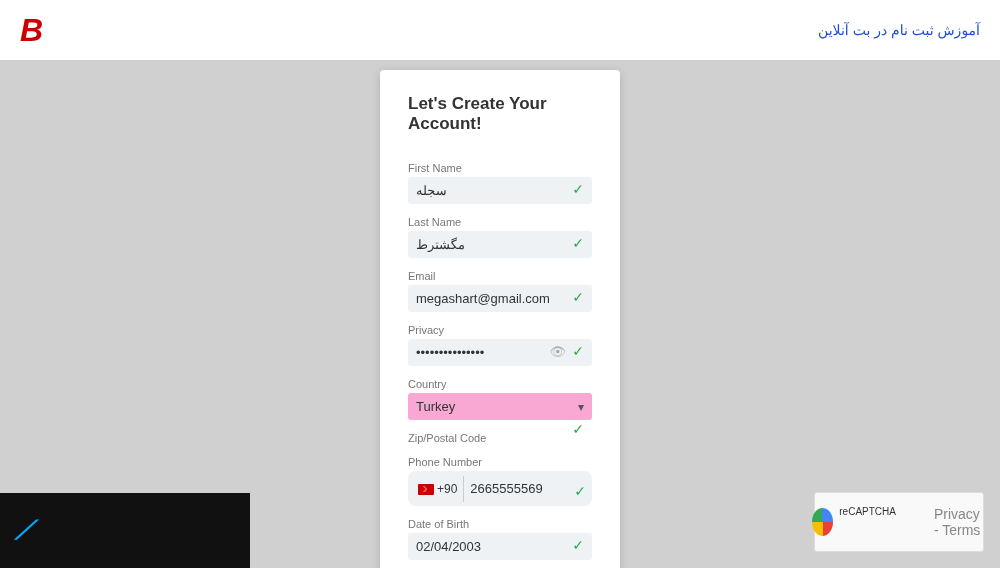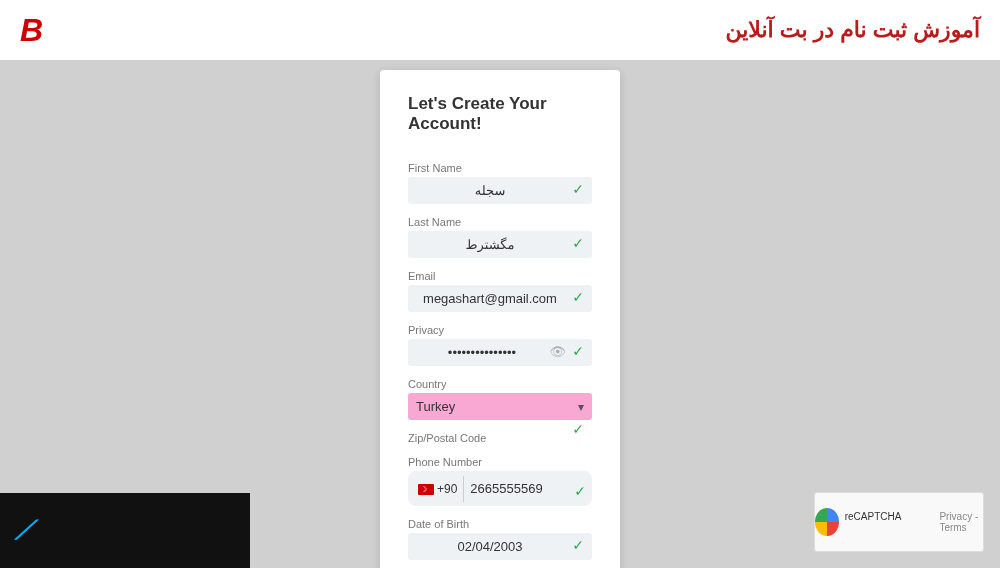--- a/index.html
+++ b/index.html
@@ -28,23 +28,23 @@
     }
 
     .logo-b {
       font-size: 32px;
       font-weight: 900;
       color: #cc0000;
       font-style: italic;
     }
 
     .persian-title {
-      font-size: 22px;
-      font-weight: bold;
-      color: #b91c1c;
+      font-size: 14px;
+      font-weight: normal;
+      color: #1d4ed8;
       direction: rtl;
       font-family: Arial, sans-serif;
     }
 
     
     .main-content {
       position: absolute;
       top: 60px;
       left: 0;
       right: 0;
@@ -85,21 +85,20 @@
 
     .field-input {
       width: 100%;
       border: none;
       background: #eef2f5;
       border-radius: 3px;
       padding: 6px 28px 6px 8px;
       font-size: 13px;
       color: #333;
       outline: none;
-      text-align: center;
     }
 
     .field-input.with-eye {
       padding-right: 44px;
     }
 
     .check-icon {
       position: absolute;
       right: 8px;
       bottom: 7px;
@@ -340,16 +339,16 @@
   <div class="megashart-text">
     <span class="mega-slash">⟋</span>
   </div>
 </div>
 
 <div class="recaptcha" style="position:absolute; bottom:8px; right:8px;">
   <div class="recaptcha-inner">
     <div class="recaptcha-logo"></div>
     <div class="recaptcha-text-block">
       <span style="font-size:10px; color:#333;">reCAPTCHA</span>
-      <span style="font-size:10px; color:#888;margin-left:38px;">Privacy - Terms</span>
+      <span style="font-size:14px; color:#888;margin-left:38px;">Privacy - Terms</span>
     </div>
   </div>
 </div>
 
 </body></html>

